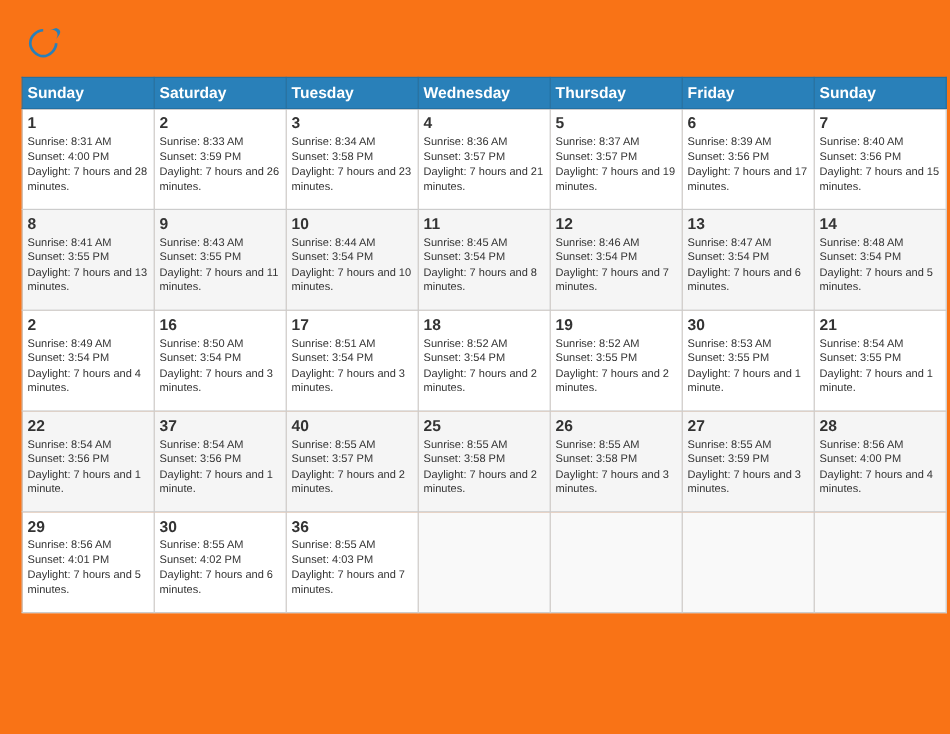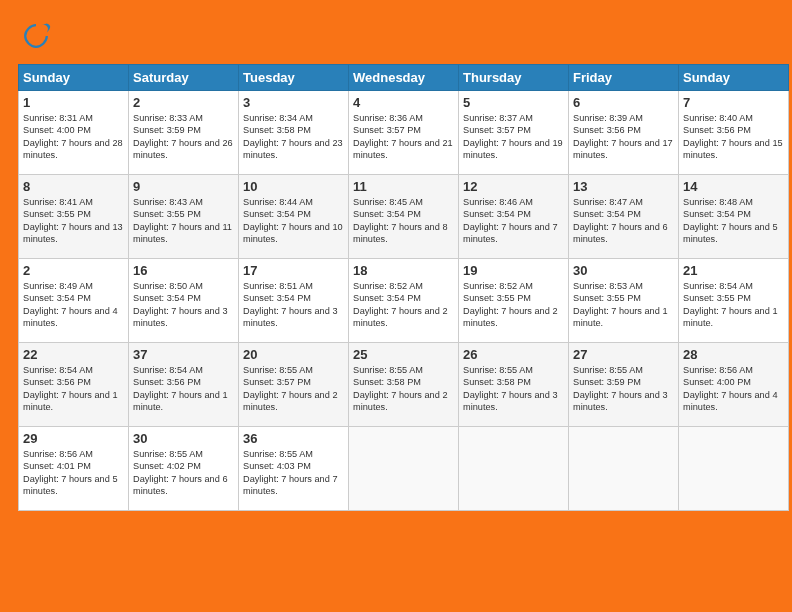--- a/index.html
+++ b/index.html
@@ -228,21 +228,21 @@
         <tr>
           <td>
         <span class="day-num">22</span>
         <span class="day-info">Sunrise: 8:54 AM<br>Sunset: 3:56 PM<br>Daylight: 7 hours and 1 minute.</span>
       </td>
           <td>
         <span class="day-num">37</span>
         <span class="day-info">Sunrise: 8:54 AM<br>Sunset: 3:56 PM<br>Daylight: 7 hours and 1 minute.</span>
       </td>
           <td>
-        <span class="day-num">20</span>
+        <span class="day-num">40</span>
         <span class="day-info">Sunrise: 8:55 AM<br>Sunset: 3:57 PM<br>Daylight: 7 hours and 2 minutes.</span>
       </td>
           <td>
         <span class="day-num">25</span>
         <span class="day-info">Sunrise: 8:55 AM<br>Sunset: 3:58 PM<br>Daylight: 7 hours and 2 minutes.</span>
       </td>
           <td>
         <span class="day-num">26</span>
         <span class="day-info">Sunrise: 8:55 AM<br>Sunset: 3:58 PM<br>Daylight: 7 hours and 3 minutes.</span>
       </td>

